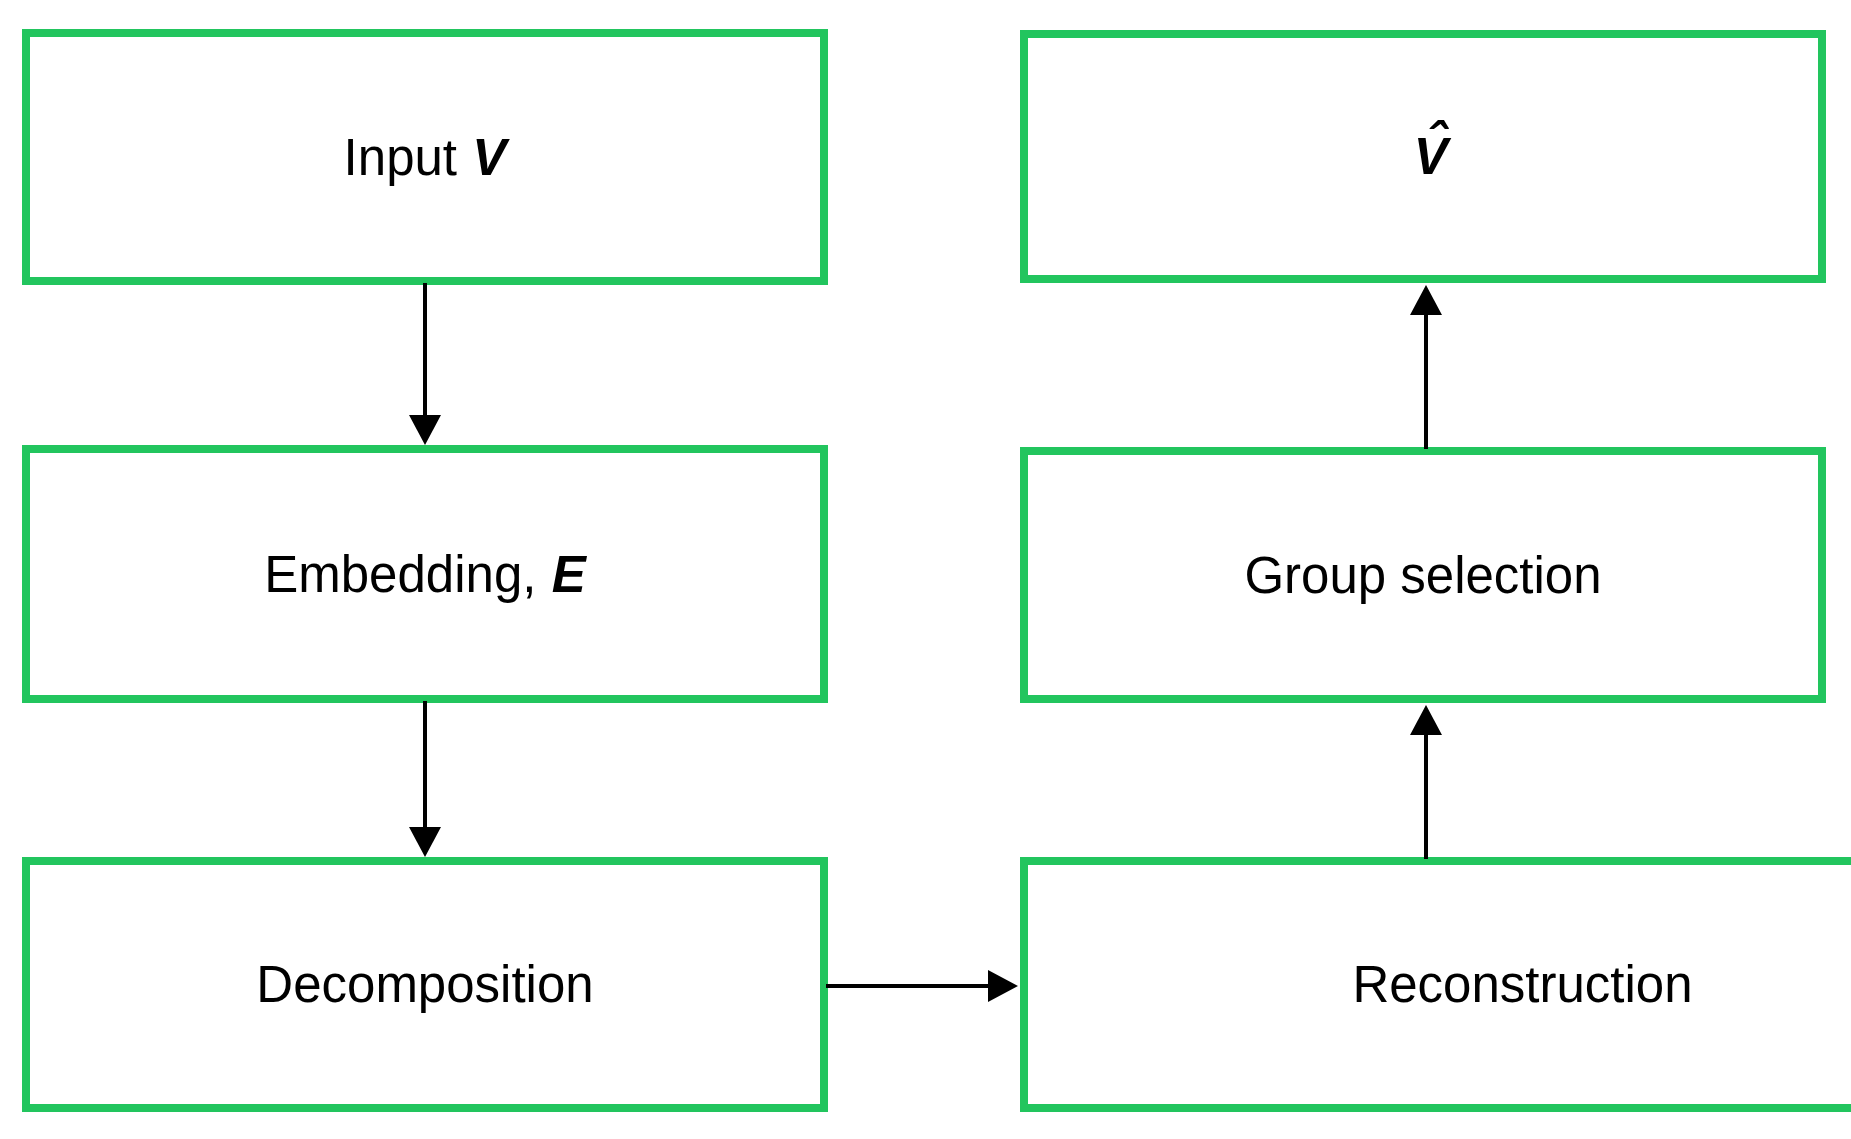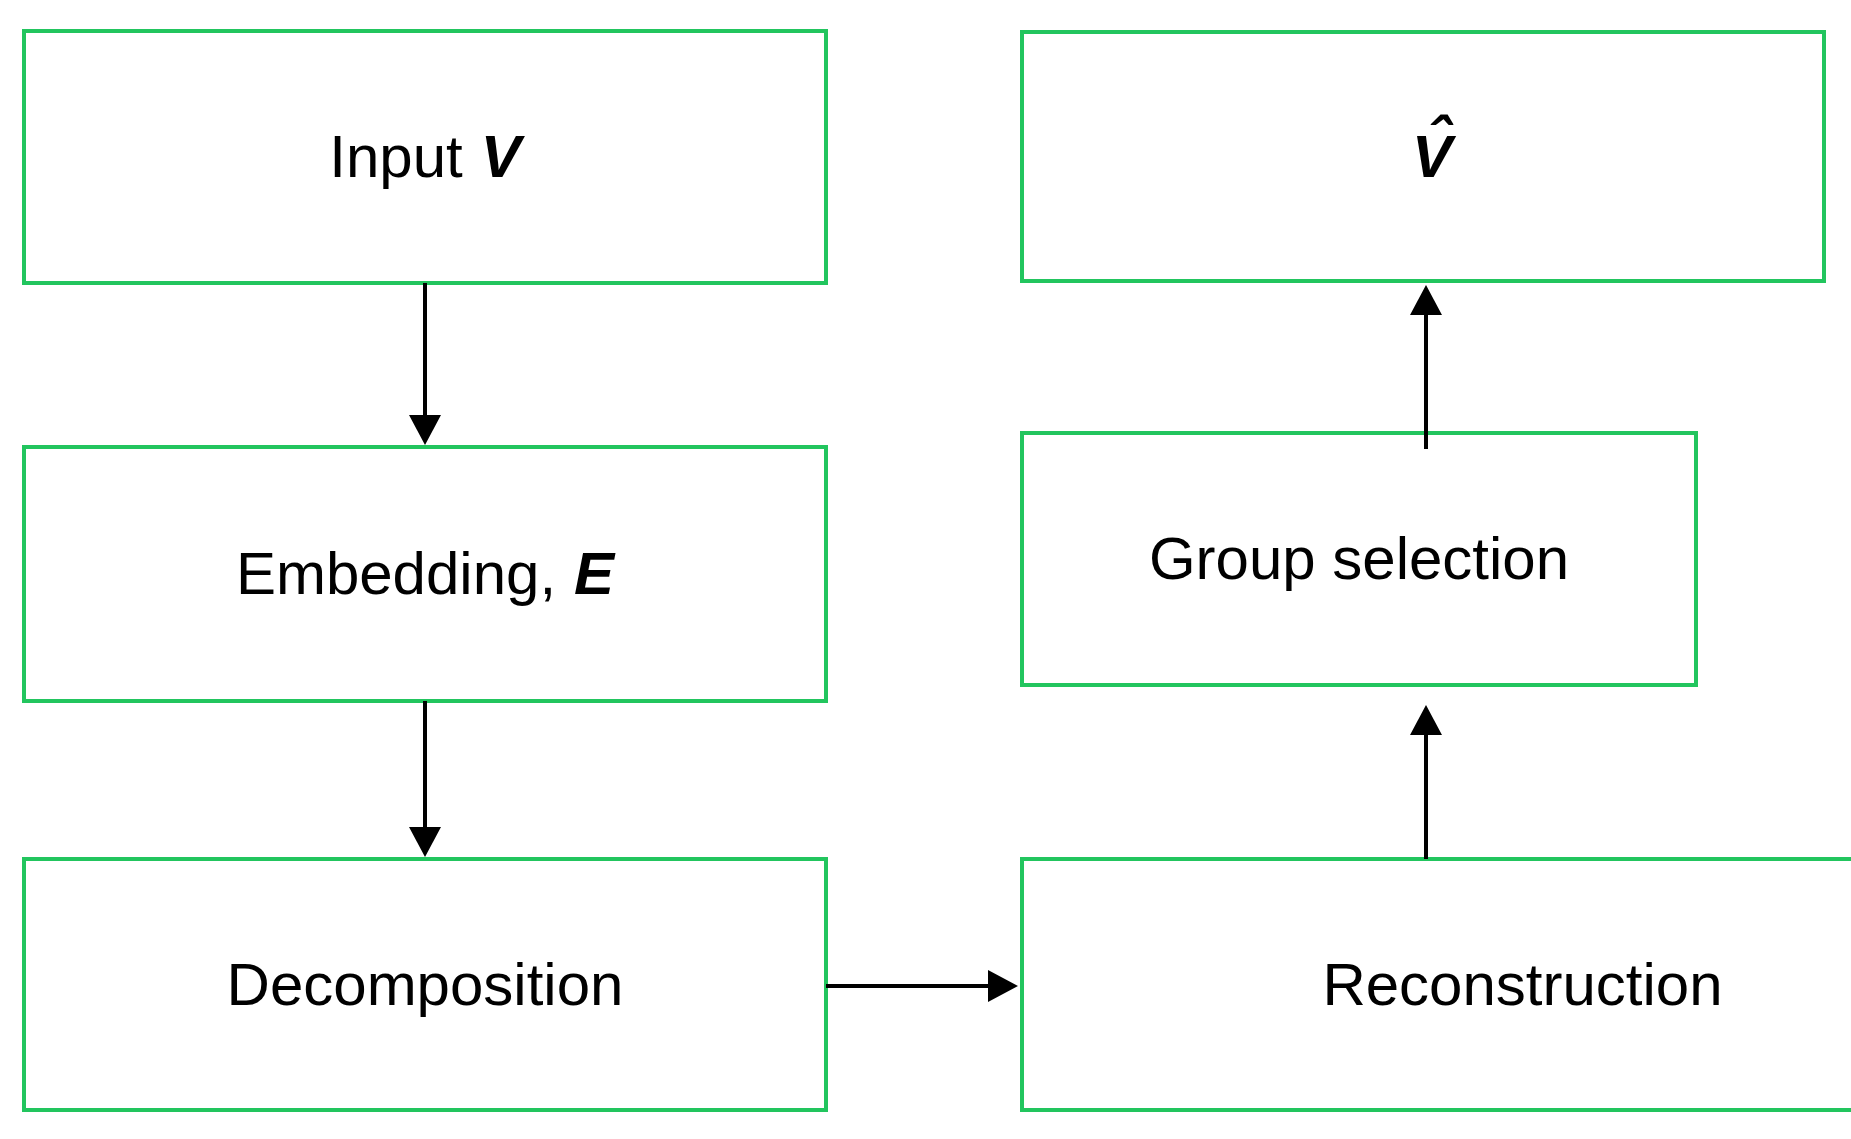--- a/index.html
+++ b/index.html
@@ -12,36 +12,36 @@
     position: relative;
     width: 1851px;
     height: 1139px;
     background: #ffffff;
     font-family: "Liberation Sans", sans-serif;
     color: #000000;
   }
   .box {
     position: absolute;
     box-sizing: border-box;
-    border: 4px solid #22c55e;
+    border: 8px solid #22c55e;
     background: #ffffff;
     display: flex;
     align-items: center;
     justify-content: center;
-    font-size: 60px;
+    font-size: 51px;
     line-height: 1;
     white-space: nowrap;
   }
   
   .box-input          { left: 22px;   top: 29px;  width: 806px; height: 256px; }
   .box-embedding      { left: 22px;   top: 445px; width: 806px; height: 258px; }
   .box-decomposition  { left: 22px;   top: 857px; width: 806px; height: 255px; }
   
   .box-output         { left: 1020px; top: 30px;  width: 806px; height: 253px; }
-  .box-group          { left: 1020px; top: 431px; width: 678px; height: 256px; }
+  .box-group          { left: 1020px; top: 447px; width: 806px; height: 256px; }
   .box-reconstruction { left: 1020px; top: 857px; width: 971px; height: 255px; padding-left: 34px; }
 
   .sym {
     position: relative;
     display: inline-block;
     font-weight: 700;
     font-style: italic;
     margin-left: 0.30em;
   }
   .hat {

